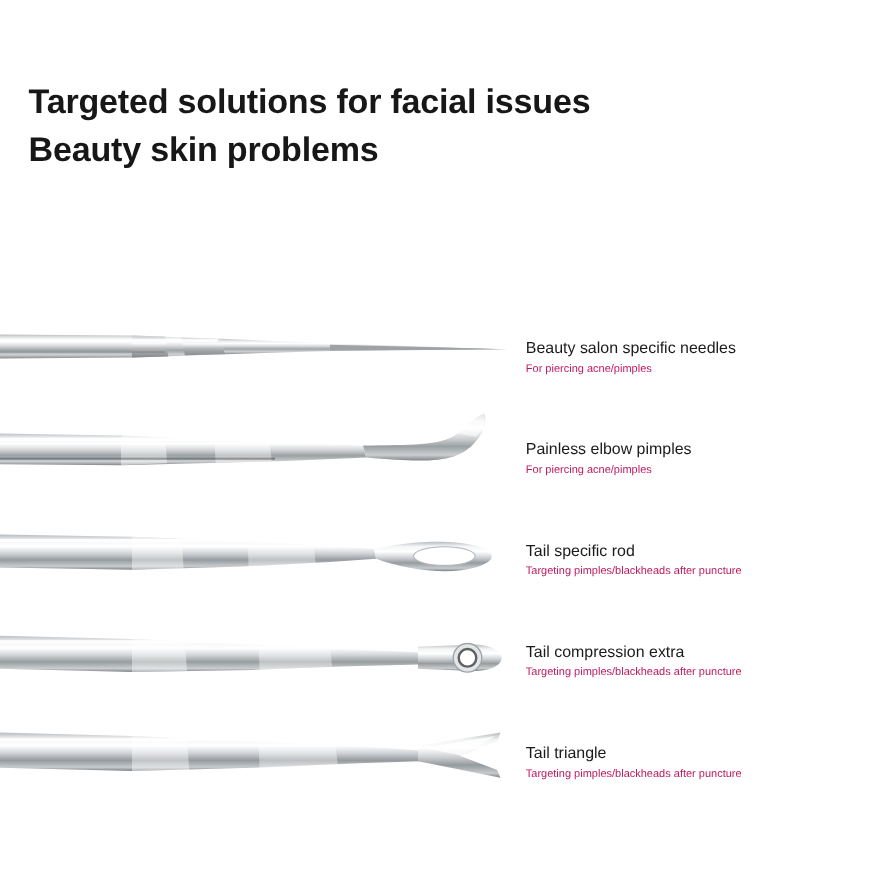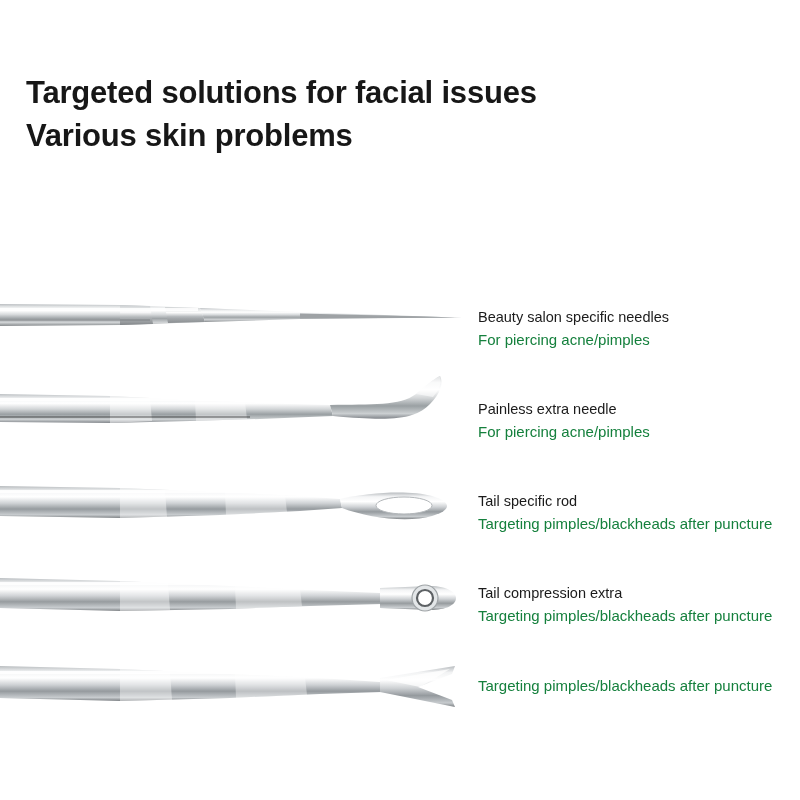--- a/index.html
+++ b/index.html
@@ -78,34 +78,34 @@
     top: 34px;
     width: 322px;
   }
   .tool-title {
     font-size: 14.5px;
     color: #1b1b1b;
     line-height: 1.55;
     white-space: nowrap;
   }
   .tool-desc {
-    font-size: 15px;
-    color: #15803d;
+    font-size: 10px;
+    color: #be185d;
     line-height: 1.55;
     white-space: nowrap;
   }
 </style>
 </head>
 <body>
 
 <div class="page">
 
   <div class="headings">
     <div class="headline">Targeted solutions for facial issues</div>
-    <div class="headline">Various skin problems</div>
+    <div class="headline">Beauty skin problems</div>
   </div>
 
   <div class="tools">
 
     <div class="tool-row r0">
       <div class="tool-art">
         <svg width="480" height="92" viewBox="0 0 480 92" xmlns="http://www.w3.org/2000/svg">
           <defs>
             <linearGradient id="g0" x1="0" y1="0" x2="0" y2="1">
               <stop offset="0%" stop-color="#b9bdc0"></stop>
@@ -162,21 +162,21 @@
           <path d="M110,32 L150,34 L152,57 L110,59 Z" fill="#ffffff" opacity="0.45"></path>
           <path d="M195,36 L245,38 L247,55 L196,57 Z" fill="#ffffff" opacity="0.4"></path>
 
           <path d="M330,41 C372,40 400,42 416,30 C426,22 432,16 440,12 C444,20 440,30 430,40 C416,54 398,58 333,52 Z" fill="url(#g1)"></path>
           <path d="M416,30 C426,22 432,16 440,12 C442,18 440,25 433,33 Z" fill="#ffffff" opacity="0.55"></path>
           <rect x="0" y="34" width="320" height="3" fill="#ffffff" opacity="0.85"></rect>
           <rect x="0" y="52" width="250" height="2" fill="#70 7477" opacity="0.3"></rect>
         </svg>
       </div>
       <div class="tool-labels">
-        <div class="tool-title">Painless extra needle</div>
+        <div class="tool-title">Painless elbow pimples</div>
         <div class="tool-desc">For piercing acne/pimples</div>
       </div>
     </div>
 
     <div class="tool-row r2">
       <div class="tool-art">
         <svg width="480" height="92" viewBox="0 0 480 92" xmlns="http://www.w3.org/2000/svg">
           <defs>
             <linearGradient id="g2" x1="0" y1="0" x2="0" y2="1">
               <stop offset="0%" stop-color="#b7bbbe"></stop>
@@ -252,18 +252,19 @@
           <path d="M0,26 L120,29 L230,34 L320,38 L380,42 L382,52 L320,54 L230,58 L120,61 L0,58 Z" fill="url(#g4)"></path>
           <path d="M120,29 L170,31 L172,60 L120,61 Z" fill="#ffffff" opacity="0.42"></path>
           <path d="M235,34 L305,37 L307,55 L236,58 Z" fill="#ffffff" opacity="0.38"></path>
 
           <path d="M380,38 L455,26 L452,34 L418,47 L452,60 L455,67 L380,52 Z" fill="url(#g4)"></path>
           <path d="M386,40 L450,29 L420,47 Z" fill="#ffffff" opacity="0.75"></path>
           <rect x="0" y="31" width="370" height="3" fill="#ffffff" opacity="0.85"></rect>
         </svg>
       </div>
       <div class="tool-labels">
+        <div class="tool-title">Tail triangle</div>
         <div class="tool-desc">Targeting pimples/blackheads after puncture</div>
       </div>
     </div>
 
   </div>
 </div>
 
 </body></html>

